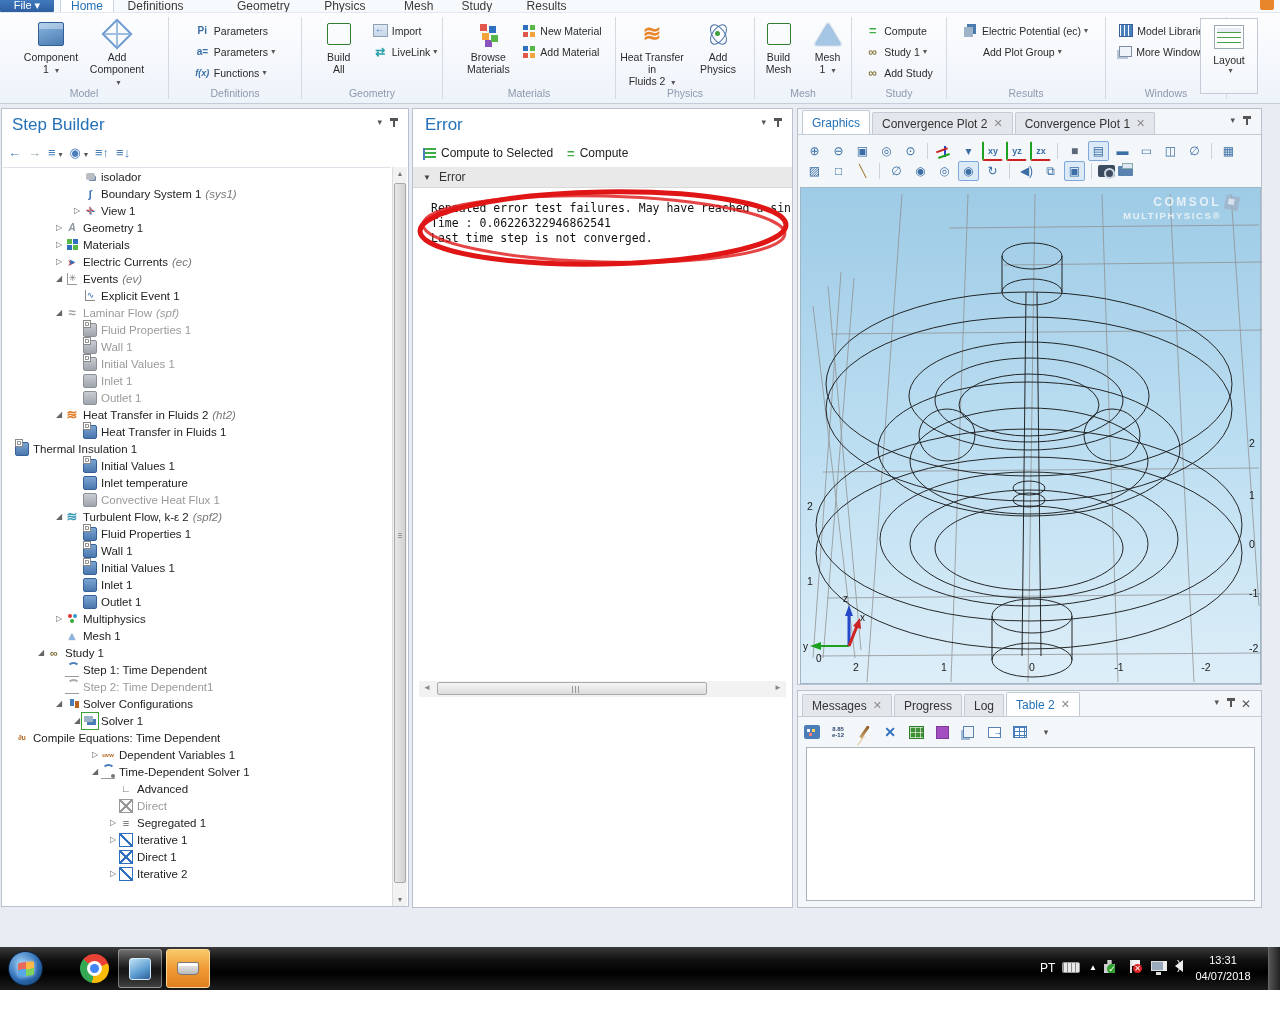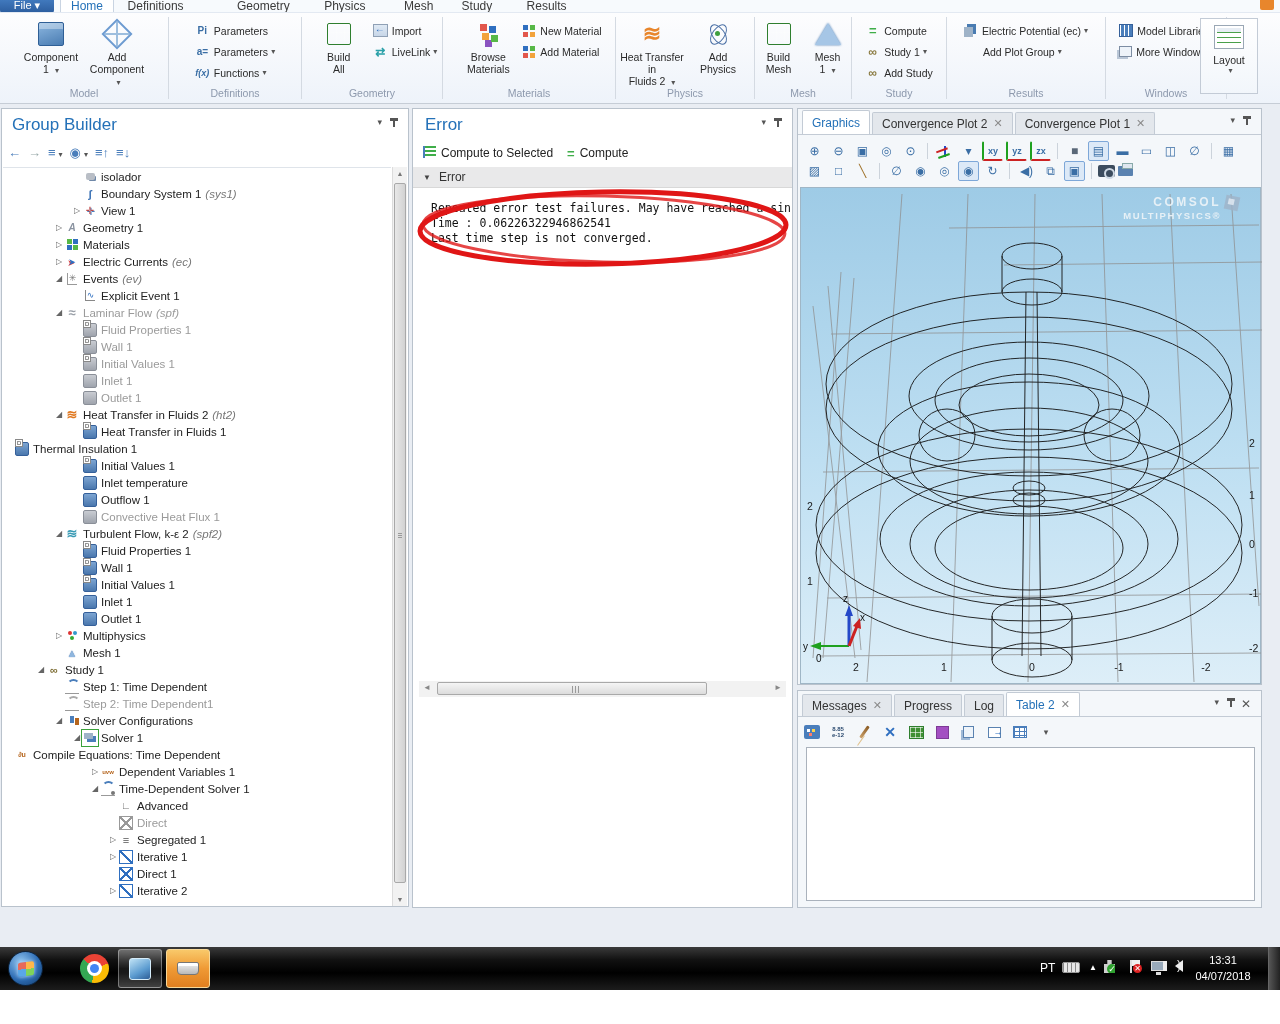--- a/index.html
+++ b/index.html
@@ -413,21 +413,21 @@
       <div class="rsep"></div>
     </div>
   <div id="layout-box">
     <span class="ri-layout"></span>
     <span style="margin-top:5px">Layout</span>
     <span class="caret">▾</span>
   </div>
   <div id="help-chip"></div>
 
   <div id="mb-panel" class="panel">
-    <div id="mb-title" class="panel-title">Group Builder</div>
+    <div id="mb-title" class="panel-title">Step Builder</div>
     <span class="dockctl" style="right:26px">▾</span>
     <span class="pin" style="right:10px"></span>
     <div id="mb-toolbar">
       <span class="mbi">←</span>
       <span class="mbi" style="color:#9aa">→</span>
       <span class="mbi">≡<span class="caret">▾</span></span>
       <span class="mbi">◉<span class="caret">▾</span></span>
       <span class="mbi">≡↑</span>
       <span class="mbi">≡↓</span>
     </div>
@@ -525,25 +525,20 @@
         <div class="trow" style="padding-left: 68px;">
           <span class="tarrow"></span>
           <span class="tico ti-dD"></span>
           <span>Initial Values 1</span>
         </div>
         <div class="trow" style="padding-left: 68px;">
           <span class="tarrow"></span>
           <span class="tico ti-dB"></span>
           <span>Inlet temperature</span>
         </div>
-        <div class="trow" style="padding-left: 68px;">
-          <span class="tarrow"></span>
-          <span class="tico ti-dB"></span>
-          <span>Outflow 1</span>
-        </div>
         <div class="trow gray" style="padding-left: 68px;">
           <span class="tarrow"></span>
           <span class="tico ti-gB"></span>
           <span>Convective Heat Flux 1</span>
         </div>
         <div class="trow" style="padding-left: 50px;">
           <span class="tarrow">◢</span>
           <span class="tico ti-turb"></span>
           <span>Turbulent Flow, k-ε 2</span>
           <span class="ttag">(spf2)</span>
@@ -661,21 +656,21 @@
         </div>
       <span class="sarrow" style="bottom:3px">▼</span>
     </div>
   </div>
 
   <div id="set-panel" class="panel">
     <div id="set-title" class="panel-title">Error</div>
     <span class="dockctl" style="right:26px">▾</span>
     <span class="pin" style="right:10px"></span>
     <div id="set-toolbar">
-      <span style="display:flex;align-items:flex-start">
+      <span style="display:flex;align-items:flex-end">
           <span class="si-cts"></span>
           <span>Compute to Selected</span>
         </span>
       <span style="display:flex;align-items:center">
           <span class="si-eq">=</span>
           <span>Compute</span>
         </span>
     </div>
     <div id="set-section">
       <span class="sec-caret">▼</span>

